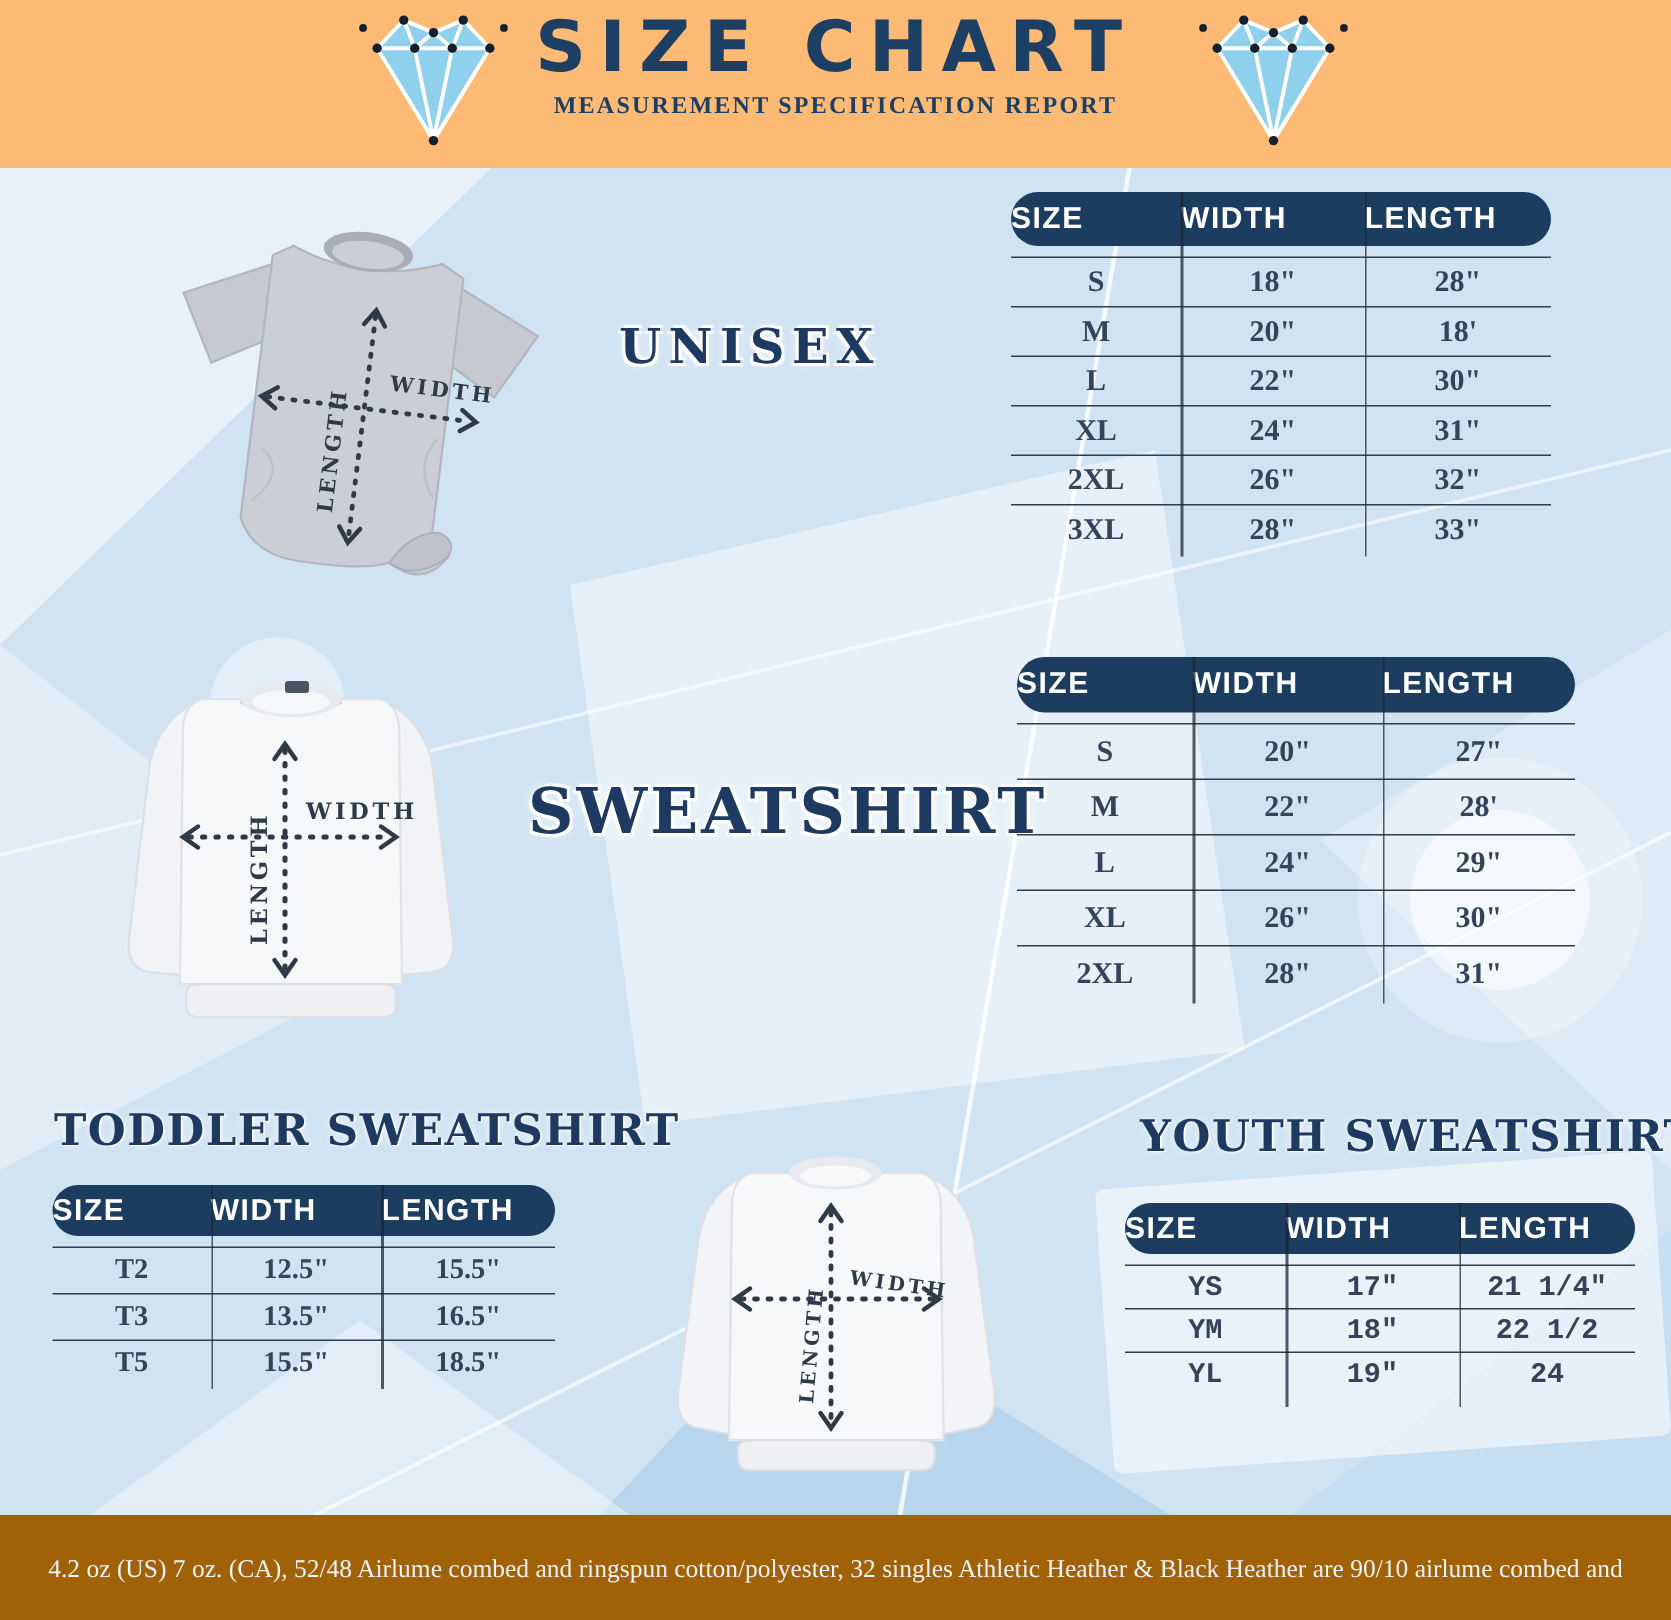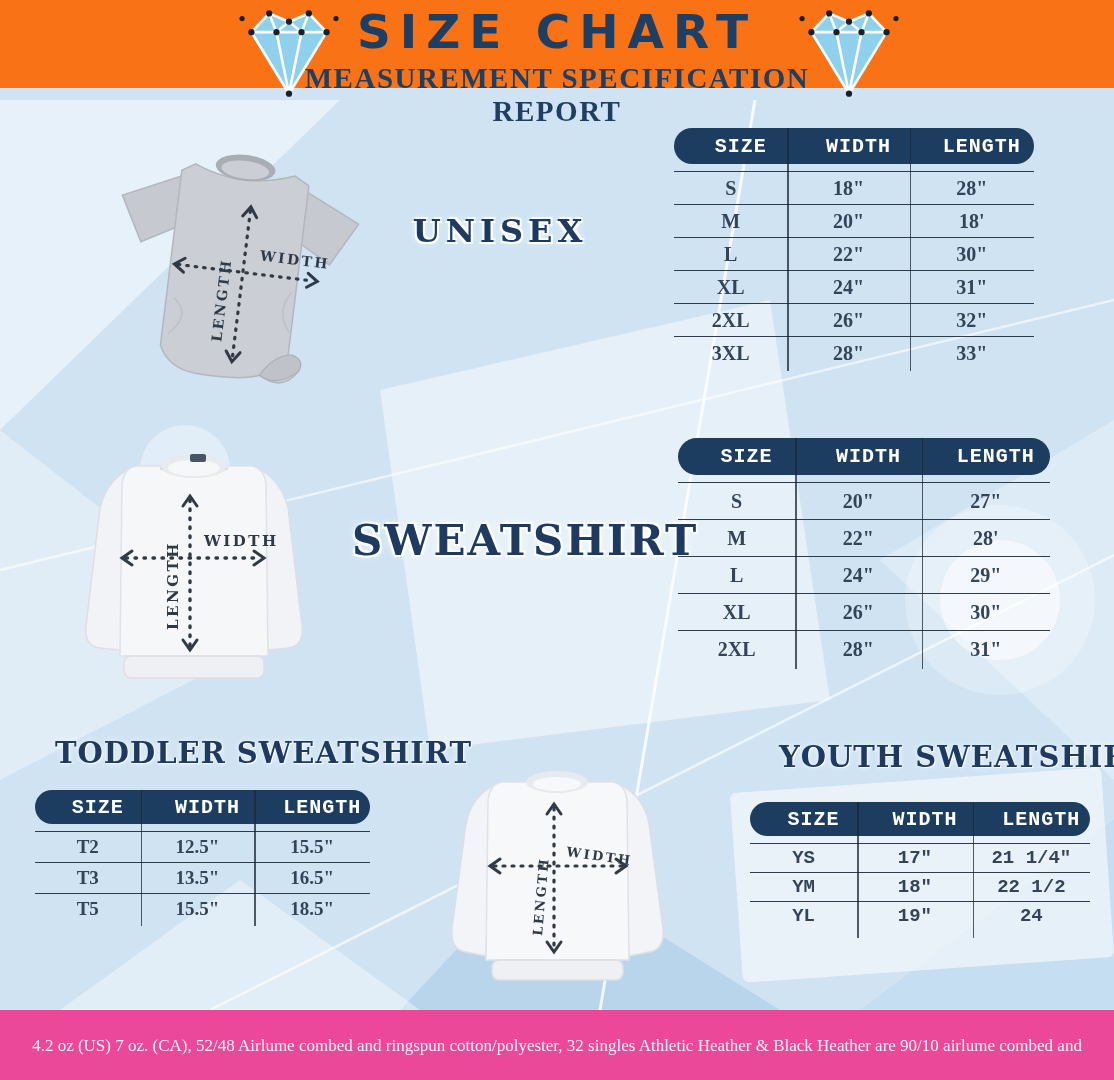--- a/index.html
+++ b/index.html
@@ -1,52 +1,52 @@
 <!DOCTYPE html>
 <html><head>
 <meta charset="utf-8">
 <style>
   html,body{margin:0;padding:0;background:#9db6c9;}
   #canvas{position:relative;width:1114px;height:1080px;overflow:hidden;
           background:#cfe3f2;font-family:"Liberation Serif",serif;}
   
   #bg-pattern{position:absolute;left:0;top:0;width:100%;height:100%;}
   
-  .header-band{position:absolute;left:0;top:0;width:1114px;height:88px;background:#f97316;}
+  .header-band{position:absolute;left:0;top:0;width:1114px;height:112px;background:#fdba74;}
   .main-title{position:absolute;left:352px;top:6px;width:410px;text-align:center;
     font-family:"DejaVu Sans",sans-serif;font-weight:900;font-size:47px;line-height:52px;
     color:#1d3f63;letter-spacing:9px;}
   .sub-title{position:absolute;left:240px;top:62px;width:634px;text-align:center;
-    font-family:"Liberation Serif",serif;font-weight:700;font-size:29px;color:#1d3f63;
+    font-family:"Liberation Serif",serif;font-weight:700;font-size:16px;color:#1d3f63;
     letter-spacing:1.5px;}
   .diamond{position:absolute;top:4px;width:110px;height:96px;}
   .diamond.left{left:234px;}
   .diamond.right{left:794px;}
   
-  .footer-band{position:absolute;left:0;top:1010px;width:1114px;height:70px;background:#ec4899;
+  .footer-band{position:absolute;left:0;top:1010px;width:1114px;height:70px;background:#a16207;
     display:flex;flex-direction:column;justify-content:center;align-items:center;gap:2px;}
   .footer-line{color:#eef3f8;font-family:"Liberation Serif",serif;font-size:17px;line-height:21px;
     text-align:center;width:1060px;}
   
   .big-title{position:absolute;font-family:"DejaVu Serif",serif;font-weight:800;color:#1e3a61;
     text-shadow:2px 2px 0 rgba(255,255,255,.95),-2px 2px 0 rgba(255,255,255,.85),
                 2px -2px 0 rgba(255,255,255,.85),0 0 10px rgba(255,255,255,.9);}
   .title-unisex{left:380px;top:212px;width:240px;font-size:32px;letter-spacing:5px;text-align:center;}
   .title-sweatshirt{left:352px;top:516px;width:290px;font-size:42px;letter-spacing:2px;text-align:center;}
   .small-title{position:absolute;font-family:"DejaVu Serif",serif;font-weight:800;color:#1e3a61;
     font-size:29px;letter-spacing:1px;white-space:nowrap;
-    text-shadow:1px 1px 0 rgba(255,255,255,.9),0 0 6px rgba(255,255,255,.8);margin-left:19px;}
+    text-shadow:1px 1px 0 rgba(255,255,255,.9),0 0 6px rgba(255,255,255,.8);}
   .title-toddler{left:36px;top:736px;}
   .title-youth{left:760px;top:740px;}
   
   .size-table{position:absolute;}
   .tpill{position:relative;height:36px;background:#1d3d60;border-radius:20px;display:grid;
     grid-template-columns:31.5% 34% 34.5%;align-items:center;z-index:2;}
-  .hcell{text-align:center;color:#ffffff;font-family:Liberation Mono, monospace;font-weight:700;
-    font-size:20px;letter-spacing:1px;padding-left:20px;}
+  .hcell{text-align:left;color:#ffffff;font-family:Liberation Sans, sans-serif;font-weight:700;
+    font-size:20px;letter-spacing:1px;}
   .rows{margin-top:7px;}
   .trow{display:grid;grid-template-columns:31.5% 34% 34.5%;border-top:1.6px solid #2e3c4c;}
   .tcell{text-align:center;font-family:"Liberation Serif",serif;font-weight:700;font-size:20px;
     color:#33445a;padding:5px 0 4px 0;}
   .vline{position:absolute;top:0;bottom:0;width:1.6px;background:rgba(27,38,53,.75);z-index:3;}
   .vline.v1{left:31.5%;}
   .vline.v2{left:65.5%;}
   #table-unisex{left:674px;top:128px;width:360px;padding-bottom:2px;}
   #table-sweatshirt{left:678px;top:438px;width:372px;padding-bottom:2px;}
   #table-sweatshirt .tcell{padding:7px 0 6px 0;}

